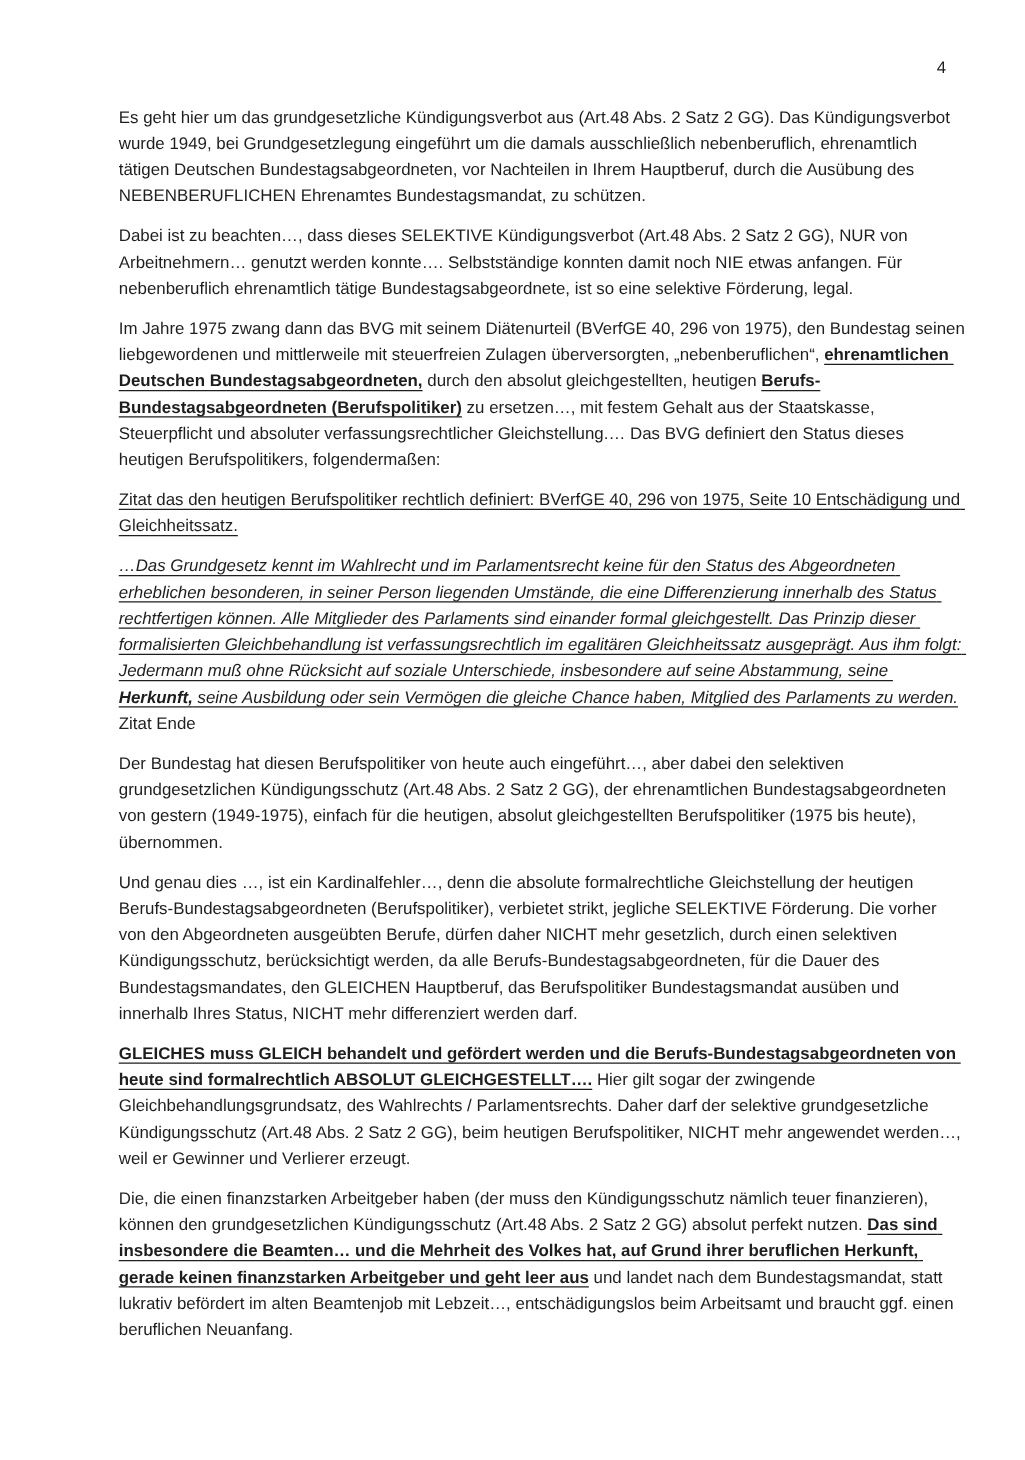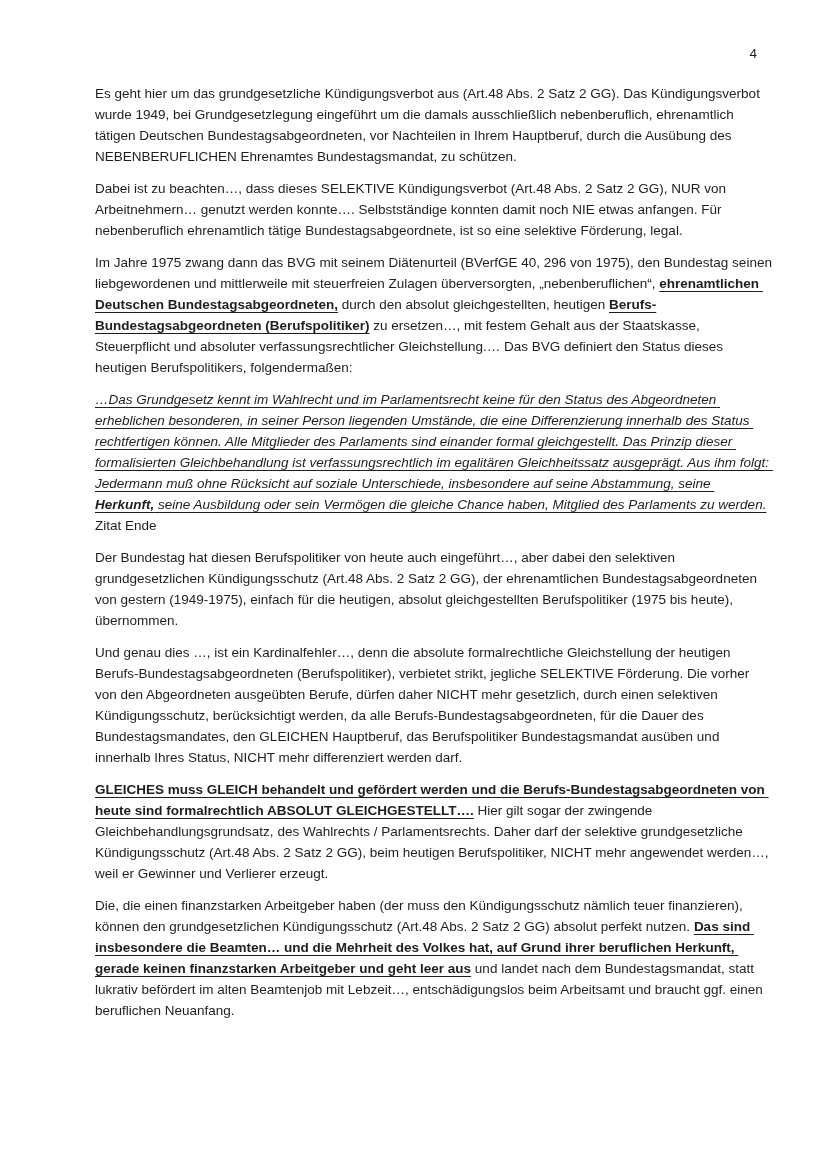--- a/index.html
+++ b/index.html
@@ -52,20 +52,21 @@
 
 <div class="page">
   <div class="page-number">4</div>
 
   <div class="content">
 
     <div>
         <p class="para"><span class="run">Es geht hier um das grundgesetzliche Kündigungsverbot aus (Art.48 Abs. 2 Satz 2 GG). Das Kündigungsverbot wurde 1949, bei Grundgesetzlegung eingeführt um die damals ausschließlich nebenberuflich, ehrenamtlich tätigen Deutschen Bundestagsabgeordneten, vor Nachteilen in Ihrem Hauptberuf, durch die Ausübung des NEBENBERUFLICHEN Ehrenamtes Bundestagsmandat, zu schützen.</span></p>
         <p class="para"><span class="run">Dabei ist zu beachten…, dass dieses SELEKTIVE Kündigungsverbot (Art.48 Abs. 2 Satz 2 GG), NUR von Arbeitnehmern… genutzt werden konnte…. Selbstständige konnten damit noch NIE etwas anfangen. Für nebenberuflich ehrenamtlich tätige Bundestagsabgeordnete, ist so eine selektive Förderung, legal.</span></p>
         <p class="para"><span class="run">Im Jahre 1975 zwang dann das BVG mit seinem Diätenurteil (BVerfGE 40, 296 von 1975), den Bundestag seinen liebgewordenen und mittlerweile mit steuerfreien Zulagen überversorgten, „nebenberuflichen“, </span><span class="run b u">ehrenamtlichen Deutschen Bundestagsabgeordneten,</span><span class="run"> durch den absolut gleichgestellten, heutigen </span><span class="run b u">Berufs-Bundestagsabgeordneten (Berufspolitiker)</span><span class="run"> zu ersetzen…, mit festem Gehalt aus der Staatskasse, Steuerpflicht und absoluter verfassungsrechtlicher Gleichstellung.… Das BVG definiert den Status dieses heutigen Berufspolitikers, folgendermaßen:</span></p>
+        <p class="para"><span class="run u">Zitat das den heutigen Berufspolitiker rechtlich definiert: BVerfGE 40, 296 von 1975, Seite 10 Entschädigung und Gleichheitssatz.</span></p>
         <p class="para"><span class="run u i">…Das Grundgesetz kennt im Wahlrecht und im Parlamentsrecht keine für den Status des Abgeordneten erheblichen besonderen, in seiner Person liegenden Umstände, die eine Differenzierung innerhalb des Status rechtfertigen können. Alle Mitglieder des Parlaments sind einander formal gleichgestellt. Das Prinzip dieser formalisierten Gleichbehandlung ist verfassungsrechtlich im egalitären Gleichheitssatz ausgeprägt. Aus ihm folgt: Jedermann muß ohne Rücksicht auf soziale Unterschiede, insbesondere auf seine Abstammung, seine </span><span class="run b u i">Herkunft,</span><span class="run u i"> seine Ausbildung oder sein Vermögen die gleiche Chance haben, Mitglied des Parlaments zu werden.</span><br><span class="run">Zitat Ende</span></p>
         <p class="para"><span class="run">Der Bundestag hat diesen Berufspolitiker von heute auch eingeführt…, aber dabei den selektiven grundgesetzlichen Kündigungsschutz (Art.48 Abs. 2 Satz 2 GG), der ehrenamtlichen Bundestagsabgeordneten von gestern (1949-1975), einfach für die heutigen, absolut gleichgestellten Berufspolitiker (1975 bis heute), übernommen.</span></p>
         <p class="para"><span class="run">Und genau dies …, ist ein Kardinalfehler…, denn die absolute formalrechtliche Gleichstellung der heutigen Berufs-Bundestagsabgeordneten (Berufspolitiker), verbietet strikt, jegliche SELEKTIVE Förderung. Die vorher von den Abgeordneten ausgeübten Berufe, dürfen daher NICHT mehr gesetzlich, durch einen selektiven Kündigungsschutz, berücksichtigt werden, da alle Berufs-Bundestagsabgeordneten, für die Dauer des Bundestagsmandates, den GLEICHEN Hauptberuf, das Berufspolitiker Bundestagsmandat ausüben und innerhalb Ihres Status, NICHT mehr differenziert werden darf.</span></p>
         <p class="para"><span class="run b u">GLEICHES muss GLEICH behandelt und gefördert werden und die Berufs-Bundestagsabgeordneten von heute sind formalrechtlich ABSOLUT GLEICHGESTELLT….</span><span class="run"> Hier gilt sogar der zwingende Gleichbehandlungsgrundsatz, des Wahlrechts / Parlamentsrechts. Daher darf der selektive grundgesetzliche Kündigungsschutz (Art.48 Abs. 2 Satz 2 GG), beim heutigen Berufspolitiker, NICHT mehr angewendet werden…, weil er Gewinner und Verlierer erzeugt.</span></p>
         <p class="para"><span class="run">Die, die einen finanzstarken Arbeitgeber haben (der muss den Kündigungsschutz nämlich teuer finanzieren), können den grundgesetzlichen Kündigungsschutz (Art.48 Abs. 2 Satz 2 GG) absolut perfekt nutzen. </span><span class="run b u">Das sind insbesondere die Beamten… und die Mehrheit des Volkes hat, auf Grund ihrer beruflichen Herkunft, gerade keinen finanzstarken Arbeitgeber und geht leer aus</span><span class="run"> und landet nach dem Bundestagsmandat, statt lukrativ befördert im alten Beamtenjob mit Lebzeit…, entschädigungslos beim Arbeitsamt und braucht ggf. einen beruflichen Neuanfang.</span></p>
       </div>
   </div>
 </div>
 
 </body></html>

